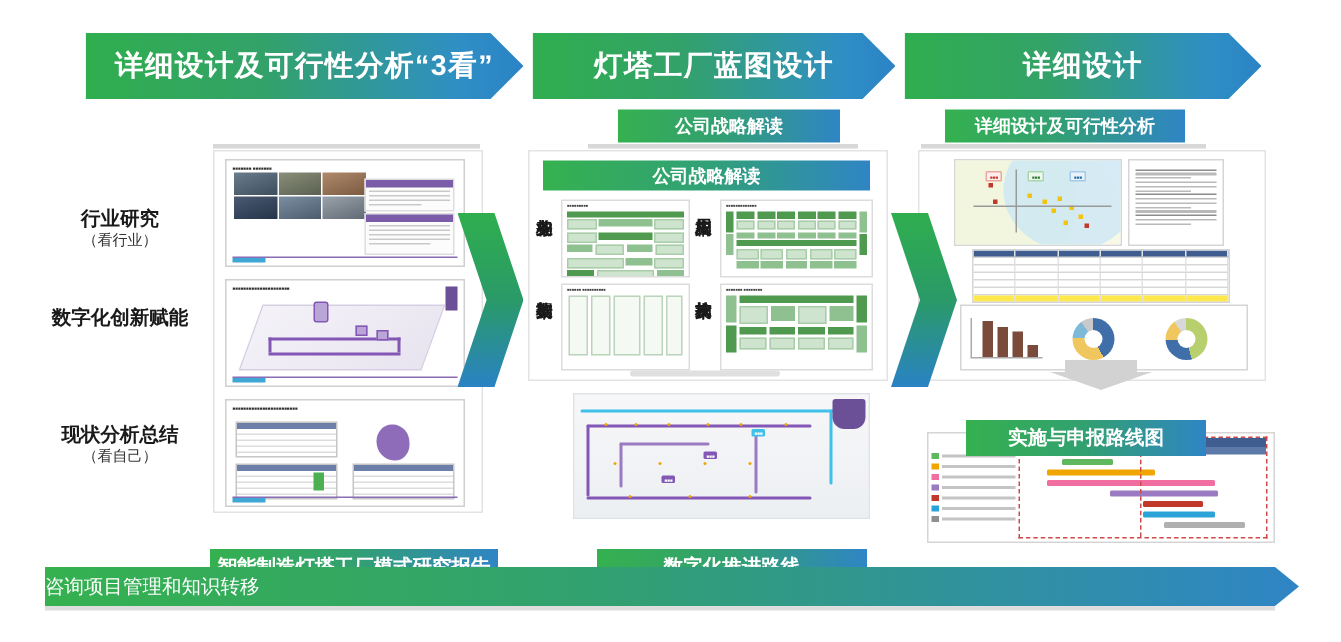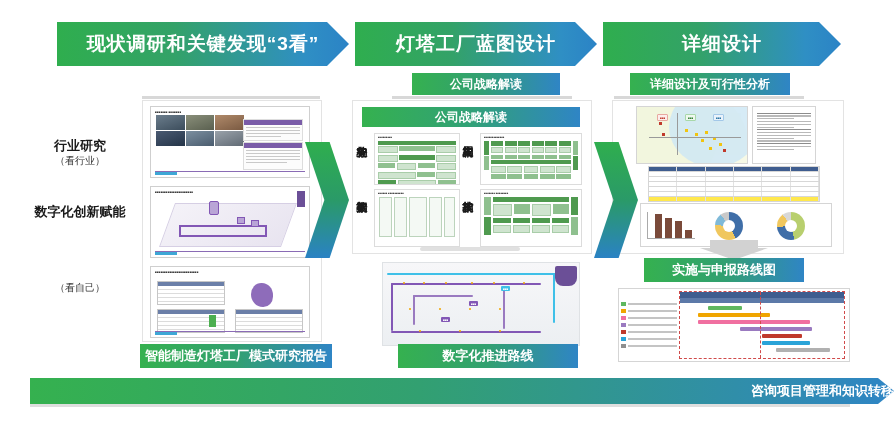--- a/index.html
+++ b/index.html
@@ -124,20 +124,21 @@
          background:linear-gradient(180deg,#f7f7f9,#eceff2);border:1px solid #dfe2e5;overflow:hidden;}
   .metroline{position:absolute;border-radius:2px;}
   .metrodot{position:absolute;width:2px;height:2px;border-radius:50%;background:#f0a500;}
   .metrochip{position:absolute;color:#fff;font-size:3px;padding:0.5px 2px;border-radius:1px;font-weight:bold;}
 
   .bar3{
     position:absolute;height:24px;
     display:flex;align-items:center;justify-content:center;
     color:#fff;font-weight:bold;font-size:13px;
     background:linear-gradient(90deg,#35b14f 0%,#32a071 50%,#2f85c5 100%);
+    margin-top:22px;
   }
   .bar3.m1{left:140px;top:344px;width:192px;}
   .bar3.m2{left:398px;top:344px;width:180px;}
   .bar3.m3{left:644px;top:258px;width:160px;}
 
   
   .rthumb{position:absolute;background:#fff;border:1px solid #d5d5d5;overflow:hidden;}
   .rthumb.r1{left:636px;top:106px;width:110px;height:56px;}
   .rthumb.r2{left:752px;top:106px;width:62px;height:56px;}
   .rthumb.r3{left:648px;top:166px;width:170px;height:34px;}
@@ -182,35 +183,34 @@
   
   .bigchev{position:absolute;width:44px;height:116px;
     background:linear-gradient(180deg,#2fae4e 0%,#2a9a68 50%,#2a82c4 100%);
     clip-path:polygon(0 0,56% 0,100% 50%,56% 100%,0 100%,44% 50%);}
   .bigchev.g1{left:305px;top:142px;}
   .bigchev.g2{left:594px;top:142px;}
 
   
   .bottombar{
     position:absolute;left:30px;top:378px;width:836px;height:26px;
-    display:flex;align-items:center;justify-content:flex-end;
-    color:#fff;font-weight:bold;font-size:13px;
+    display:flex;align-items:center;justify-content:flex-start;
+    color:#fff;font-weight:normal;font-size:13px;
     background:linear-gradient(90deg,#35b14f 0%,#32a071 45%,#2f85c5 100%);
     clip-path:polygon(0 0,calc(100% - 16px) 0,100% 50%,calc(100% - 16px) 100%,0 100%);
-    padding-left:28px;
   }
   .botshadow{position:absolute;left:30px;top:404px;width:820px;height:3px;background:#dedede;}
 </style>
 </head>
 <body>
 
 <div id="root">
 
   <div class="chev c1">
-    <span>现状调研和关键发现“3看”</span>
+    <span>详细设计及可行性分析“3看”</span>
   </div>
   <div class="chev c2">
     <span>灯塔工厂蓝图设计</span>
   </div>
   <div class="chev c3">
     <span>详细设计</span>
   </div>
 
   <div class="bar2 b3">
     <span>详细设计及可行性分析</span>
@@ -228,20 +228,21 @@
   <div class="colframe f3"></div>
 
   <div class="leftlabel p1">
     <div class="l1">行业研究</div>
     <div class="l2">（看行业）</div>
   </div>
   <div class="leftlabel p2">
     <div class="l1">数字化创新赋能</div>
   </div>
   <div class="leftlabel p3">
+    <div class="l1">现状分析总结</div>
     <div class="l2">（看自己）</div>
   </div>
 
   <div class="thumb t1">
     <div class="th-title">■■■■■■■ ■■■■■■■</div>
     <div class="photo-grid">
       <div class="pg1"></div>
         <div class="pg2"></div>
         <div class="pg3"></div>
       <div class="pg4"></div>

